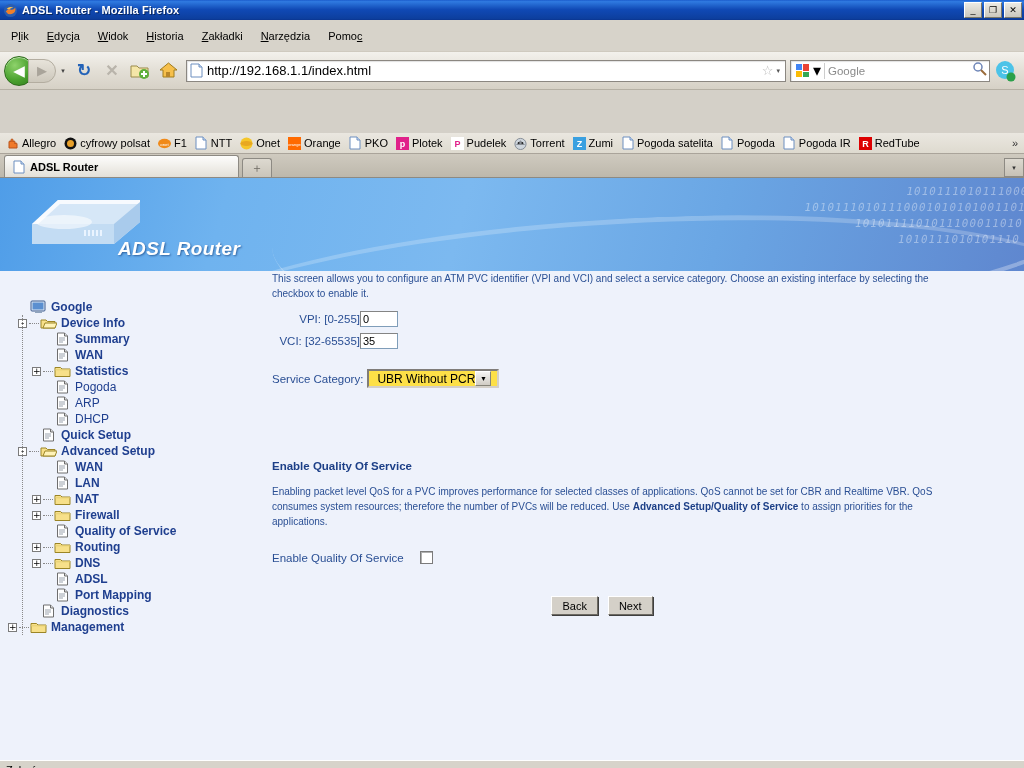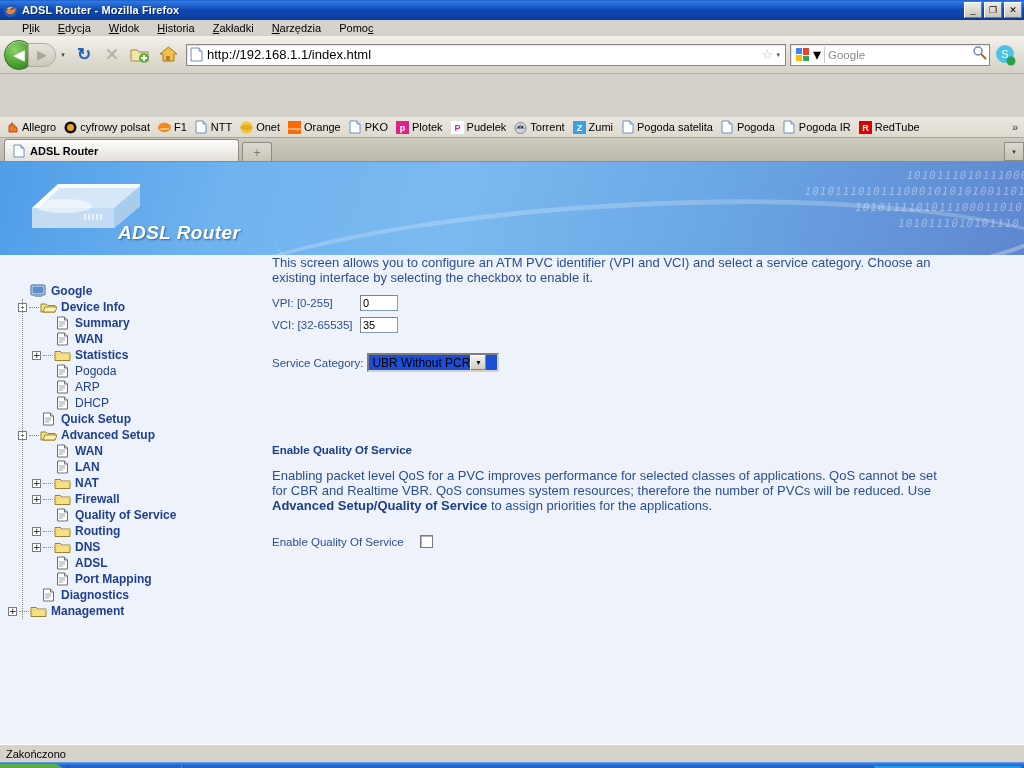--- a/index.html
+++ b/index.html
@@ -34,22 +34,22 @@
   .winbtn {
     width: 18px; height: 16px;
     background: linear-gradient(to bottom,#eceae4,#cbc7bd);
     border: 1px solid #7a7768; border-top-color:#fff; border-left-color:#fff;
     font-size: 9px; color: #000; line-height: 14px; text-align: center;
     font-family: "Liberation Sans", sans-serif;
   }
 
   
   .menubar {
-    height: 16px; background: #d7d3ca;
-    display: flex; align-items: center; padding-left: 13px;
+    height: 32px; background: #d7d3ca;
+    display: flex; align-items: center; padding-left: 2px;
     border-bottom: 1px solid #cfcabf;
   }
   .menubar .mi {
     font-size: 11px; color: #000; padding: 2px 9px;
   }
   .menubar .mi u { text-decoration: underline; }
 
   
   .navbar {
     height: 38px;
@@ -222,35 +222,35 @@
     border-left: 1px dotted #8a8a8a;
   }
 
   
   .content { position: absolute; left: 272px; top: 93px; width: 700px; }
   .sec-title {
     font-size: 11.5px; font-weight: bold; color: #1c3f87;
     margin-top: 25px; margin-bottom: 2px;
   }
   .sec-body {
-    font-size: 13px; color: #2a4f94; line-height: 15px; width: 668px;
+    font-size: 10px; color: #2a4f94; line-height: 15px; width: 668px;
   }
   .sec-body b { font-weight: bold; color:#1c3f87; }
   .fieldrow { display: flex; align-items: center; margin-top: 10px; font-size: 11.5px; color:#2a4f94; }
-  .fieldrow .flab { width: 88px; }
+  .fieldrow .flab { width: 88px; text-align: right; }
   .fieldrow input.txt {
     width: 38px; height: 16px; font-size: 11px; padding: 0 2px;
     border: 1px solid #7f9db9; border-top-color:#848484; border-left-color:#848484;
     background:#fff; color:#000; font-family:"Liberation Sans",sans-serif;
   }
   .svcrow { display:flex; align-items:center; margin-top: 20px; font-size: 11.5px; color:#2a4f94; }
   .svcsel {
     margin-left: 4px; width: 132px; height: 19px;
-    border: 2px inset #d4d0c8; background:#1d4ed8;
-    display: flex; align-items: center; justify-content: flex-start;
+    border: 2px inset #d4d0c8; background:#fde047;
+    display: flex; align-items: center; justify-content: center;
     font-size: 12px; color:#000; padding-left: 3px;
   }
   .svcsel .arrowbox {
     width: 16px; height: 15px; margin-right: 1px;
     background: linear-gradient(to bottom,#f5f4f2,#d0ccc4);
     border: 1px solid #868479; border-top-color:#fff; border-left-color:#fff;
     display:flex;align-items:center;justify-content:center; font-size:7px; color:#000;
   }
   .qosrow { display:flex; align-items:center; margin-top: 18px; font-size: 11.5px; color:#2a4f94; }
   .qosrow .cb {
@@ -892,20 +892,24 @@
       <div class="sec-title" style="margin-top:72px;">Enable Quality Of Service</div>
       <div class="sec-body" style="margin-top:12px;">
         <span>Enabling packet level QoS for a PVC improves performance for selected classes of applications.  QoS cannot be set for CBR and Realtime VBR.  QoS consumes system resources; therefore the number of PVCs will be reduced. Use </span><b>Advanced Setup/Quality of Service</b><span> to assign priorities for the applications.</span>
       </div>
 
       <div class="qosrow" style="margin-top:22px;">
         <span>Enable Quality Of Service</span>
         <span class="cb"></span>
       </div>
 
+      <div class="btnrow">
+        <span class="fbtn">Back</span>
+        <span class="fbtn">Next</span>
+      </div>
 
     </div>
   </div>
 
   <div class="statusbar">
     <span>Zakończono</span>
   </div>
 
   <div class="taskbar">
     <div class="startbtn">

